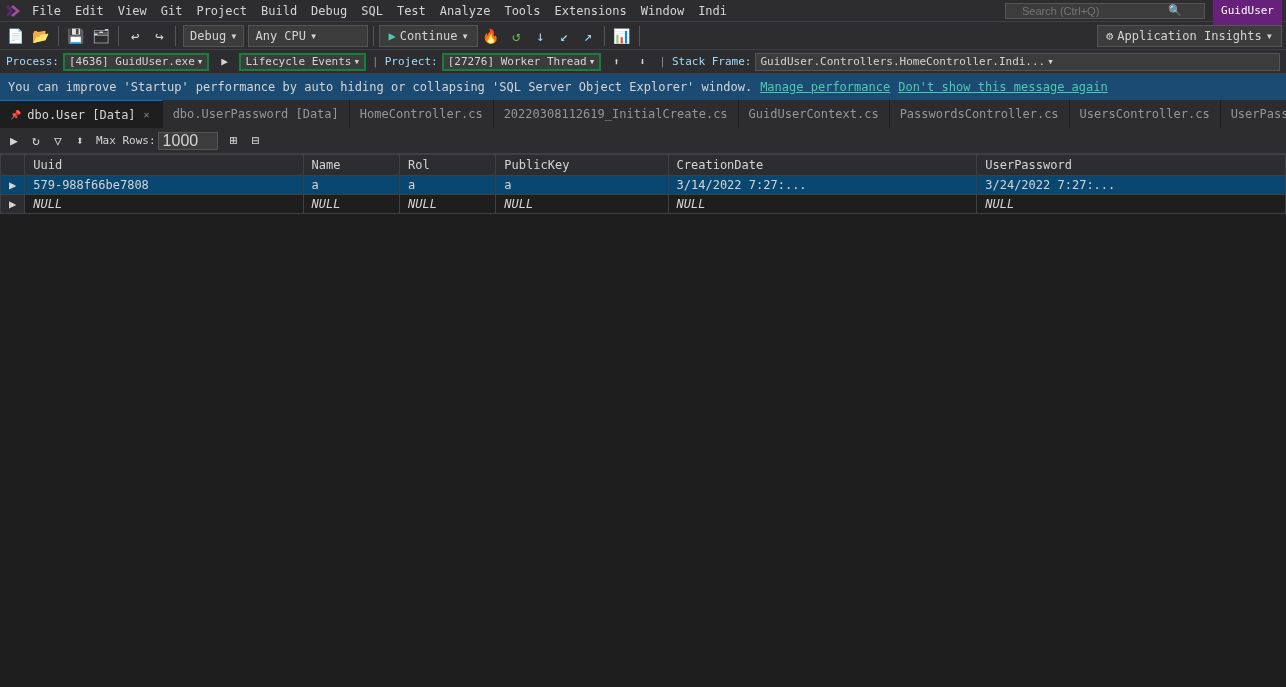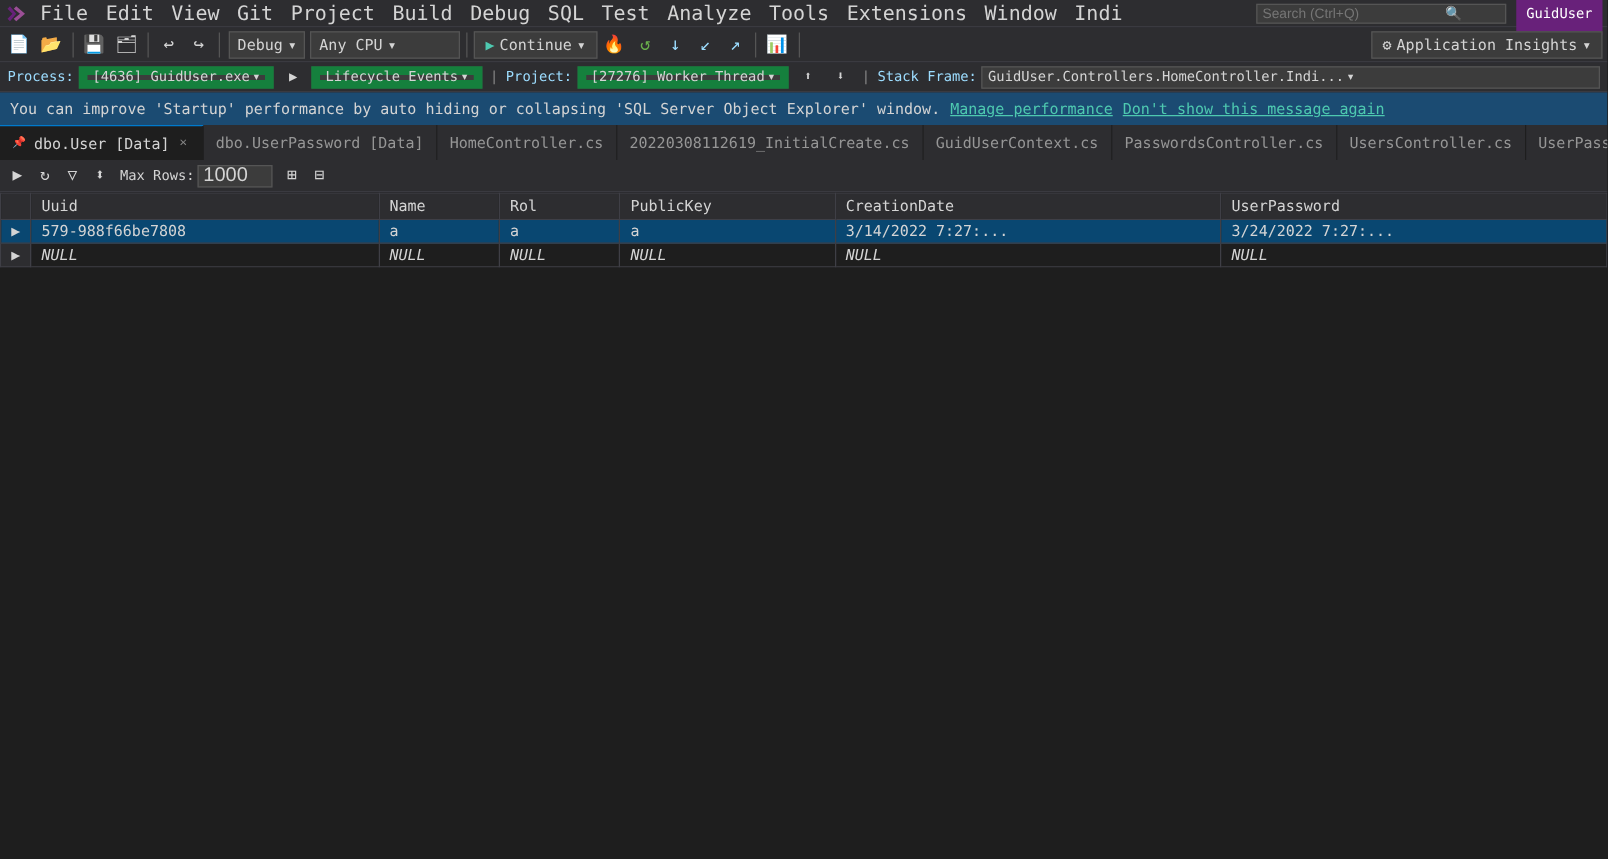--- a/index.html
+++ b/index.html
@@ -23,21 +23,21 @@
       border-bottom: 1px solid #3f3f46;
     }
     .menu-bar-left {
       display: flex;
       align-items: center;
       gap: 2px;
     }
     .menu-item {
       padding: 2px 6px;
       color: #d4d4d4;
-      font-size: 16px;
+      font-size: 12px;
       cursor: pointer;
       white-space: nowrap;
     }
     .vs-logo {
       width: 18px;
       height: 18px;
       margin-right: 4px;
       display: flex;
       align-items: center;
       justify-content: center;
@@ -52,20 +52,21 @@
       width: 200px;
     }
     .search-box input {
       background: transparent;
       border: none;
       color: #d4d4d4;
       font-size: 11px;
       width: 150px;
       outline: none;
       padding: 0 4px;
+      margin-left: 12px;
     }
     .user-badge {
       margin-left: 8px;
       background: #68217a;
       color: #fff;
       padding: 1px 8px;
       font-size: 11px;
       height: 34px;
       display: flex;
       align-items: center;
@@ -161,21 +162,21 @@
       padding: 0 6px;
       border-bottom: 1px solid #3f3f46;
       gap: 4px;
       font-size: 11px;
     }
     .toolbar2-label { color: #9cdcfe; }
     .toolbar2-dropdown {
       display: flex;
       align-items: center;
       background: #3c3c3c;
-      border: 7px solid #15803d;
+      border: 2px solid #15803d;
       height: 18px;
       padding: 0 4px;
       color: #d4d4d4;
       font-size: 11px;
       cursor: pointer;
       gap: 2px;
     }
     .toolbar2-sep { color: #888; margin: 0 2px; }
     .stack-frame-dropdown {
       display: flex;

